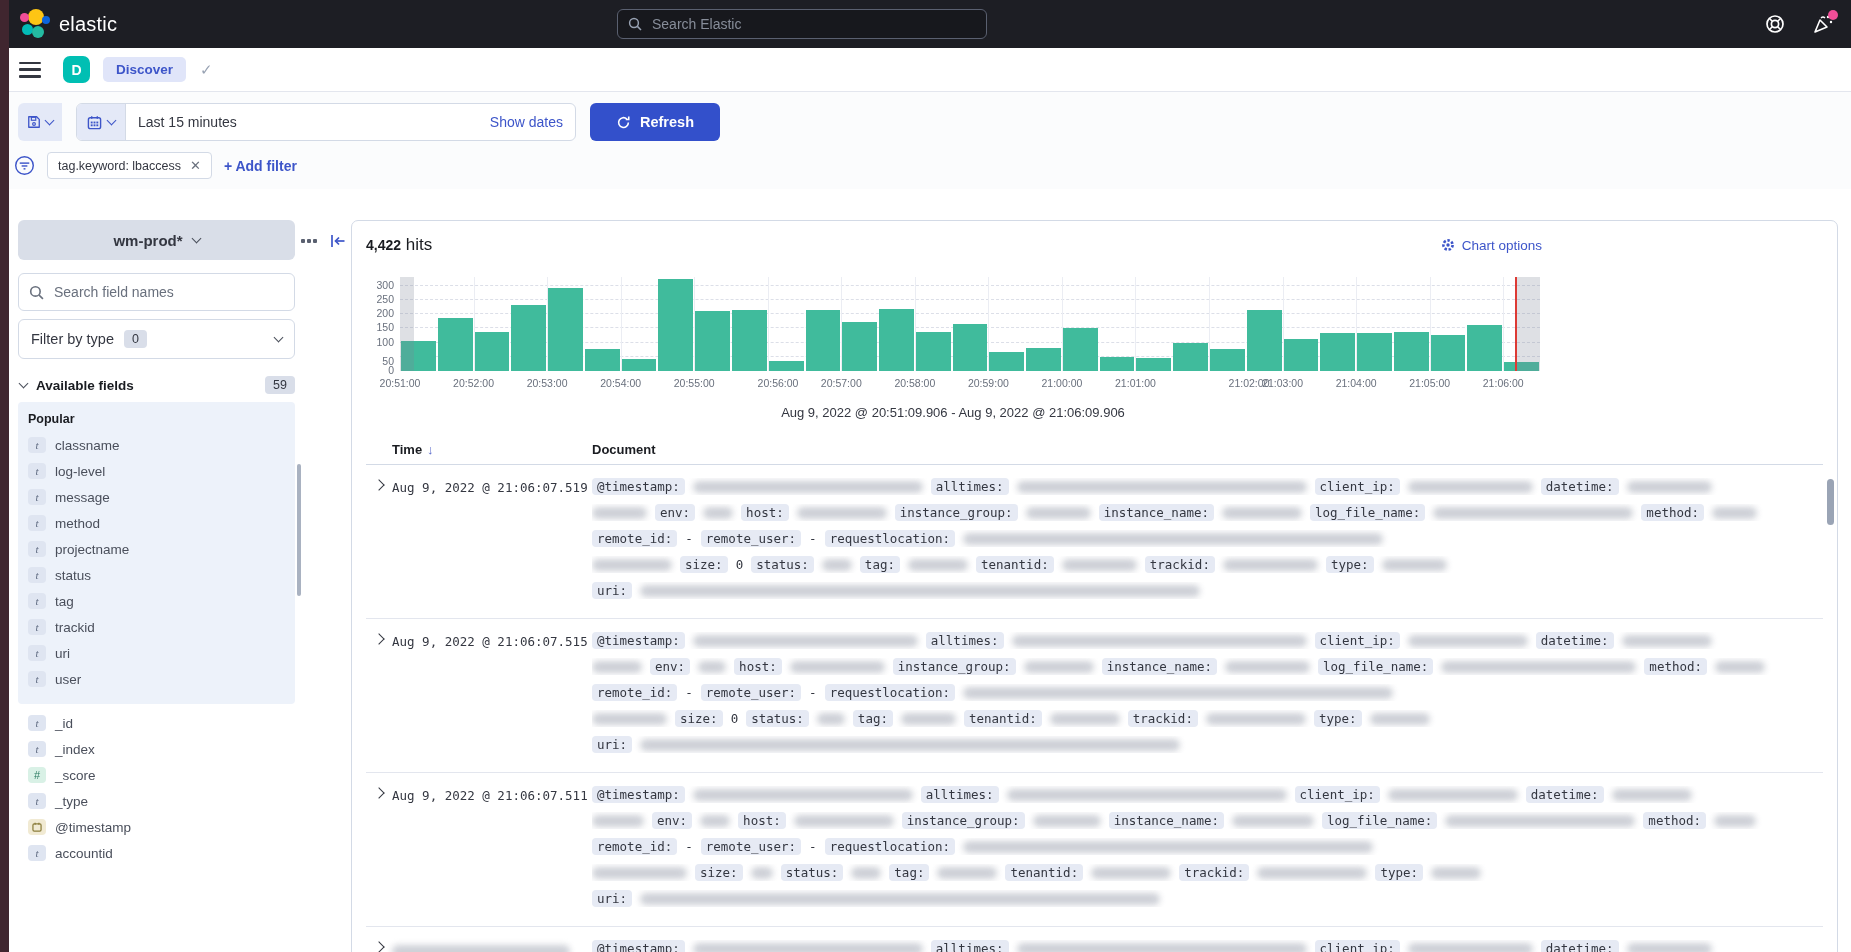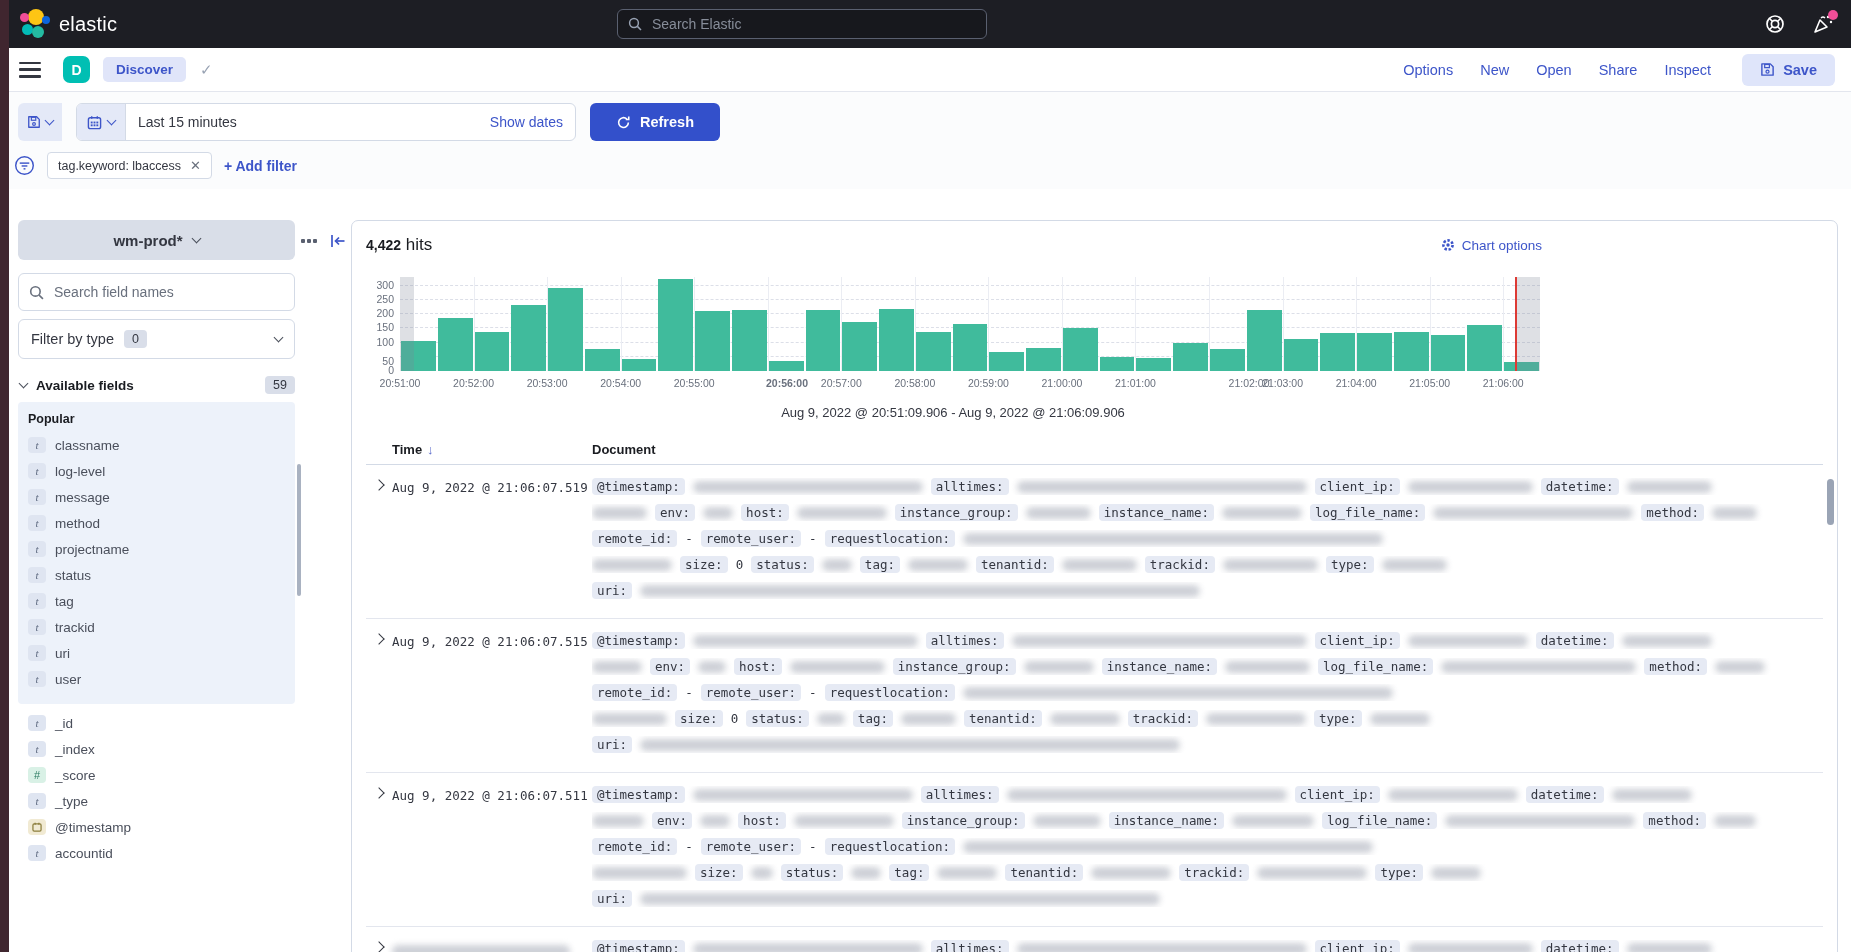--- a/index.html
+++ b/index.html
@@ -180,37 +180,20 @@
 
   <div class="navrow">
     <div class="hamburger">
         <i></i>
         <i></i>
         <i></i>
       </div>
     <div class="app-badge">D</div>
     <div class="crumb-pill">Discover</div>
     <span class="crumb-check">✓</span>
-    <div class="nav-right">
-      <span id="nav-links" style="display: flex; gap: 27px;">
-          <span class="nav-link">Options</span>
-          <span class="nav-link">New</span>
-          <span class="nav-link">Open</span>
-          <span class="nav-link">Share</span>
-          <span class="nav-link">Inspect</span>
-        </span>
-      <div class="save-btn">
-        <svg width="15" height="15" viewBox="0 0 16 16">
-          <path d="M2 2 h9 l3 3 v9 h-12 z" fill="none" stroke="#3d55c9" stroke-width="1.5" stroke-linejoin="round"></path>
-          <rect x="5" y="2.6" width="5" height="3.4" fill="none" stroke="#3d55c9" stroke-width="1.3"></rect>
-          <circle cx="8" cy="10.3" r="1.6" fill="none" stroke="#3d55c9" stroke-width="1.3"></circle>
-        </svg>
-        <span>Save</span>
-      </div>
-    </div>
   </div>
 
   <div class="querybar">
     <div class="saved-q">
       <svg width="14" height="14" viewBox="0 0 16 16">
         <path d="M2 2 h9 l3 3 v9 h-12 z" fill="none" stroke="#3d55c9" stroke-width="1.5" stroke-linejoin="round"></path>
         <rect x="5" y="2.6" width="5" height="3.4" fill="none" stroke="#3d55c9" stroke-width="1.3"></rect>
         <circle cx="8" cy="10.3" r="1.6" fill="none" stroke="#3d55c9" stroke-width="1.3"></circle>
       </svg>
       <span class="chev small blue" style="transform:rotate(45deg);margin-top:-3px;"></span>
@@ -450,21 +433,21 @@
           <div class="band" style="left: 0px; width: 14px;"></div>
           <div class="nowline" style="left: 1115.23px;"></div>
           <div class="band" style="left: 1117.23px; right: 0px;"></div>
         </div>
       <div class="xlabs" id="xlabs">
           <span style="left: 0px;">20:51:00</span>
           <span style="left: 73.5484px;">20:52:00</span>
           <span style="left: 147.097px;">20:53:00</span>
           <span style="left: 220.645px;">20:54:00</span>
           <span style="left: 294.194px;">20:55:00</span>
-          <span style="left: 387px; font-weight: bold;">20:56:00</span>
+          <span style="left: 378px;">20:56:00</span>
           <span style="left: 441.29px;">20:57:00</span>
           <span style="left: 514.839px;">20:58:00</span>
           <span style="left: 588.387px;">20:59:00</span>
           <span style="left: 661.935px;">21:00:00</span>
           <span style="left: 735.484px;">21:01:00</span>
           <span style="left: 809.032px; margin-left: 40px;">21:02:00</span>
           <span style="left: 882.581px;">21:03:00</span>
           <span style="left: 956.129px;">21:04:00</span>
           <span style="left: 1029.68px;">21:05:00</span>
           <span style="left: 1103.23px;">21:06:00</span>

